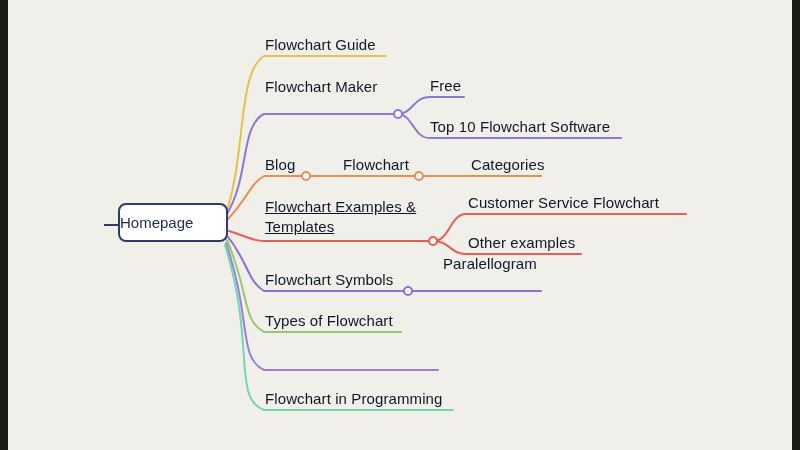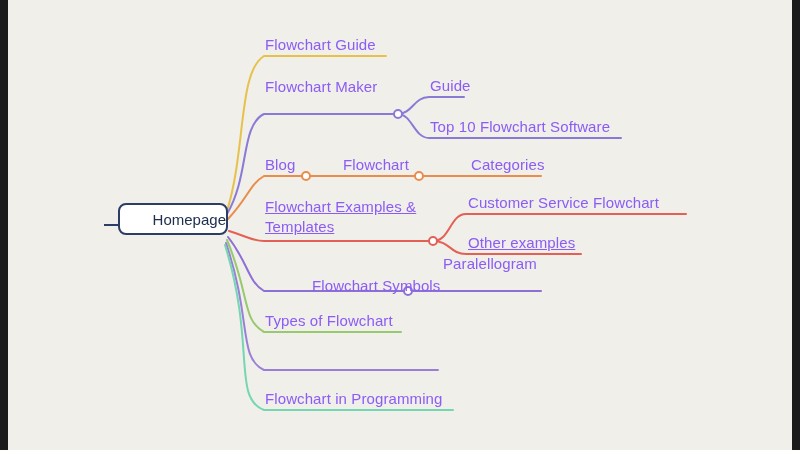--- a/index.html
+++ b/index.html
@@ -6,28 +6,28 @@
   body{font-family:"Liberation Sans","DejaVu Sans",sans-serif;}
   #stage{
     position:relative;width:800px;height:450px;overflow:hidden;
     background:#f0efe9;
   }
   .letterbox{position:absolute;top:0;height:450px;width:8px;background:#1b1b1b;}
   #letterbox-left{left:0;}
   #letterbox-right{right:0;}
   #wires{position:absolute;left:0;top:0;}
   .label{
-    position:absolute;font-size:15px;color:#8b5cf6;letter-spacing:.1px;
+    position:absolute;font-size:15px;color:#0f172a;letter-spacing:.1px;
     white-space:nowrap;line-height:20px;font-weight:500;
   }
   .label.wrap{white-space:normal;width:175px;line-height:20px;text-decoration:underline;}
   #root-node{
-    position:absolute;left:118px;top:203px;width:110px;height:32px;
+    position:absolute;left:118px;top:203px;width:110px;height:39px;
     background:#ffffff;border:2px solid #2c3e66;border-radius:8px;
-    display:flex;align-items:center;justify-content:flex-end;
+    display:flex;align-items:center;justify-content:flex-start;
     box-sizing:border-box;
     font-size:15px;color:#20304f;font-weight:500;
   }
 </style>
 </head>
 <body>
 
 <div id="stage">
 
   <svg id="wires" width="800" height="450" viewBox="0 0 800 450">
@@ -63,32 +63,32 @@
     <path d="M225,245 C256,345 232,398 264,410 L453,410" stroke-width="2" fill="none" stroke-linecap="round" stroke="#74d6b3"></path>
   </svg>
 
   <div id="root-node">
     <span>Homepage</span>
   </div>
 
   <div class="label" style="left:265px;top:35px;">Flowchart Guide</div>
 
   <div class="label" style="left:265px;top:77px;">Flowchart Maker</div>
-  <div class="label" style="left:430px;top:76px;">Guide</div>
+  <div class="label" style="left:430px;top:76px;">Free</div>
   <div class="label" style="left:430px;top:117px;text-align:right;">Top 10 Flowchart Software</div>
 
   <div class="label" style="left:265px;top:155px;">Blog</div>
   <div class="label" style="left:343px;top:155px;">Flowchart</div>
   <div class="label" style="left:455px;top:155px;margin-left:16px;">Categories</div>
 
   <div class="label wrap" style="left:265px;top:197px;">Flowchart Examples &amp; Templates</div>
   <div class="label" style="left:468px;top:193px;">Customer Service Flowchart</div>
-  <div class="label" style="left:468px;top:233px;text-decoration:underline;">Other examples</div>
+  <div class="label" style="left:468px;top:233px;">Other examples</div>
 
-  <div class="label" style="left:265px;top:276px;margin-left:47px;">Flowchart Symbols</div>
+  <div class="label" style="left:265px;top:270px;">Flowchart Symbols</div>
   <div class="label" style="left:443px;top:254px;">Paralellogram</div>
 
   <div class="label" style="left:265px;top:311px;text-align:right;">Types of Flowchart</div>
   <div class="label" style="left:265px;top:389px;">Flowchart in Programming</div>
 
   <div class="letterbox" id="letterbox-left"></div>
   <div class="letterbox" id="letterbox-right"></div>
 </div>
 
 </body></html>

